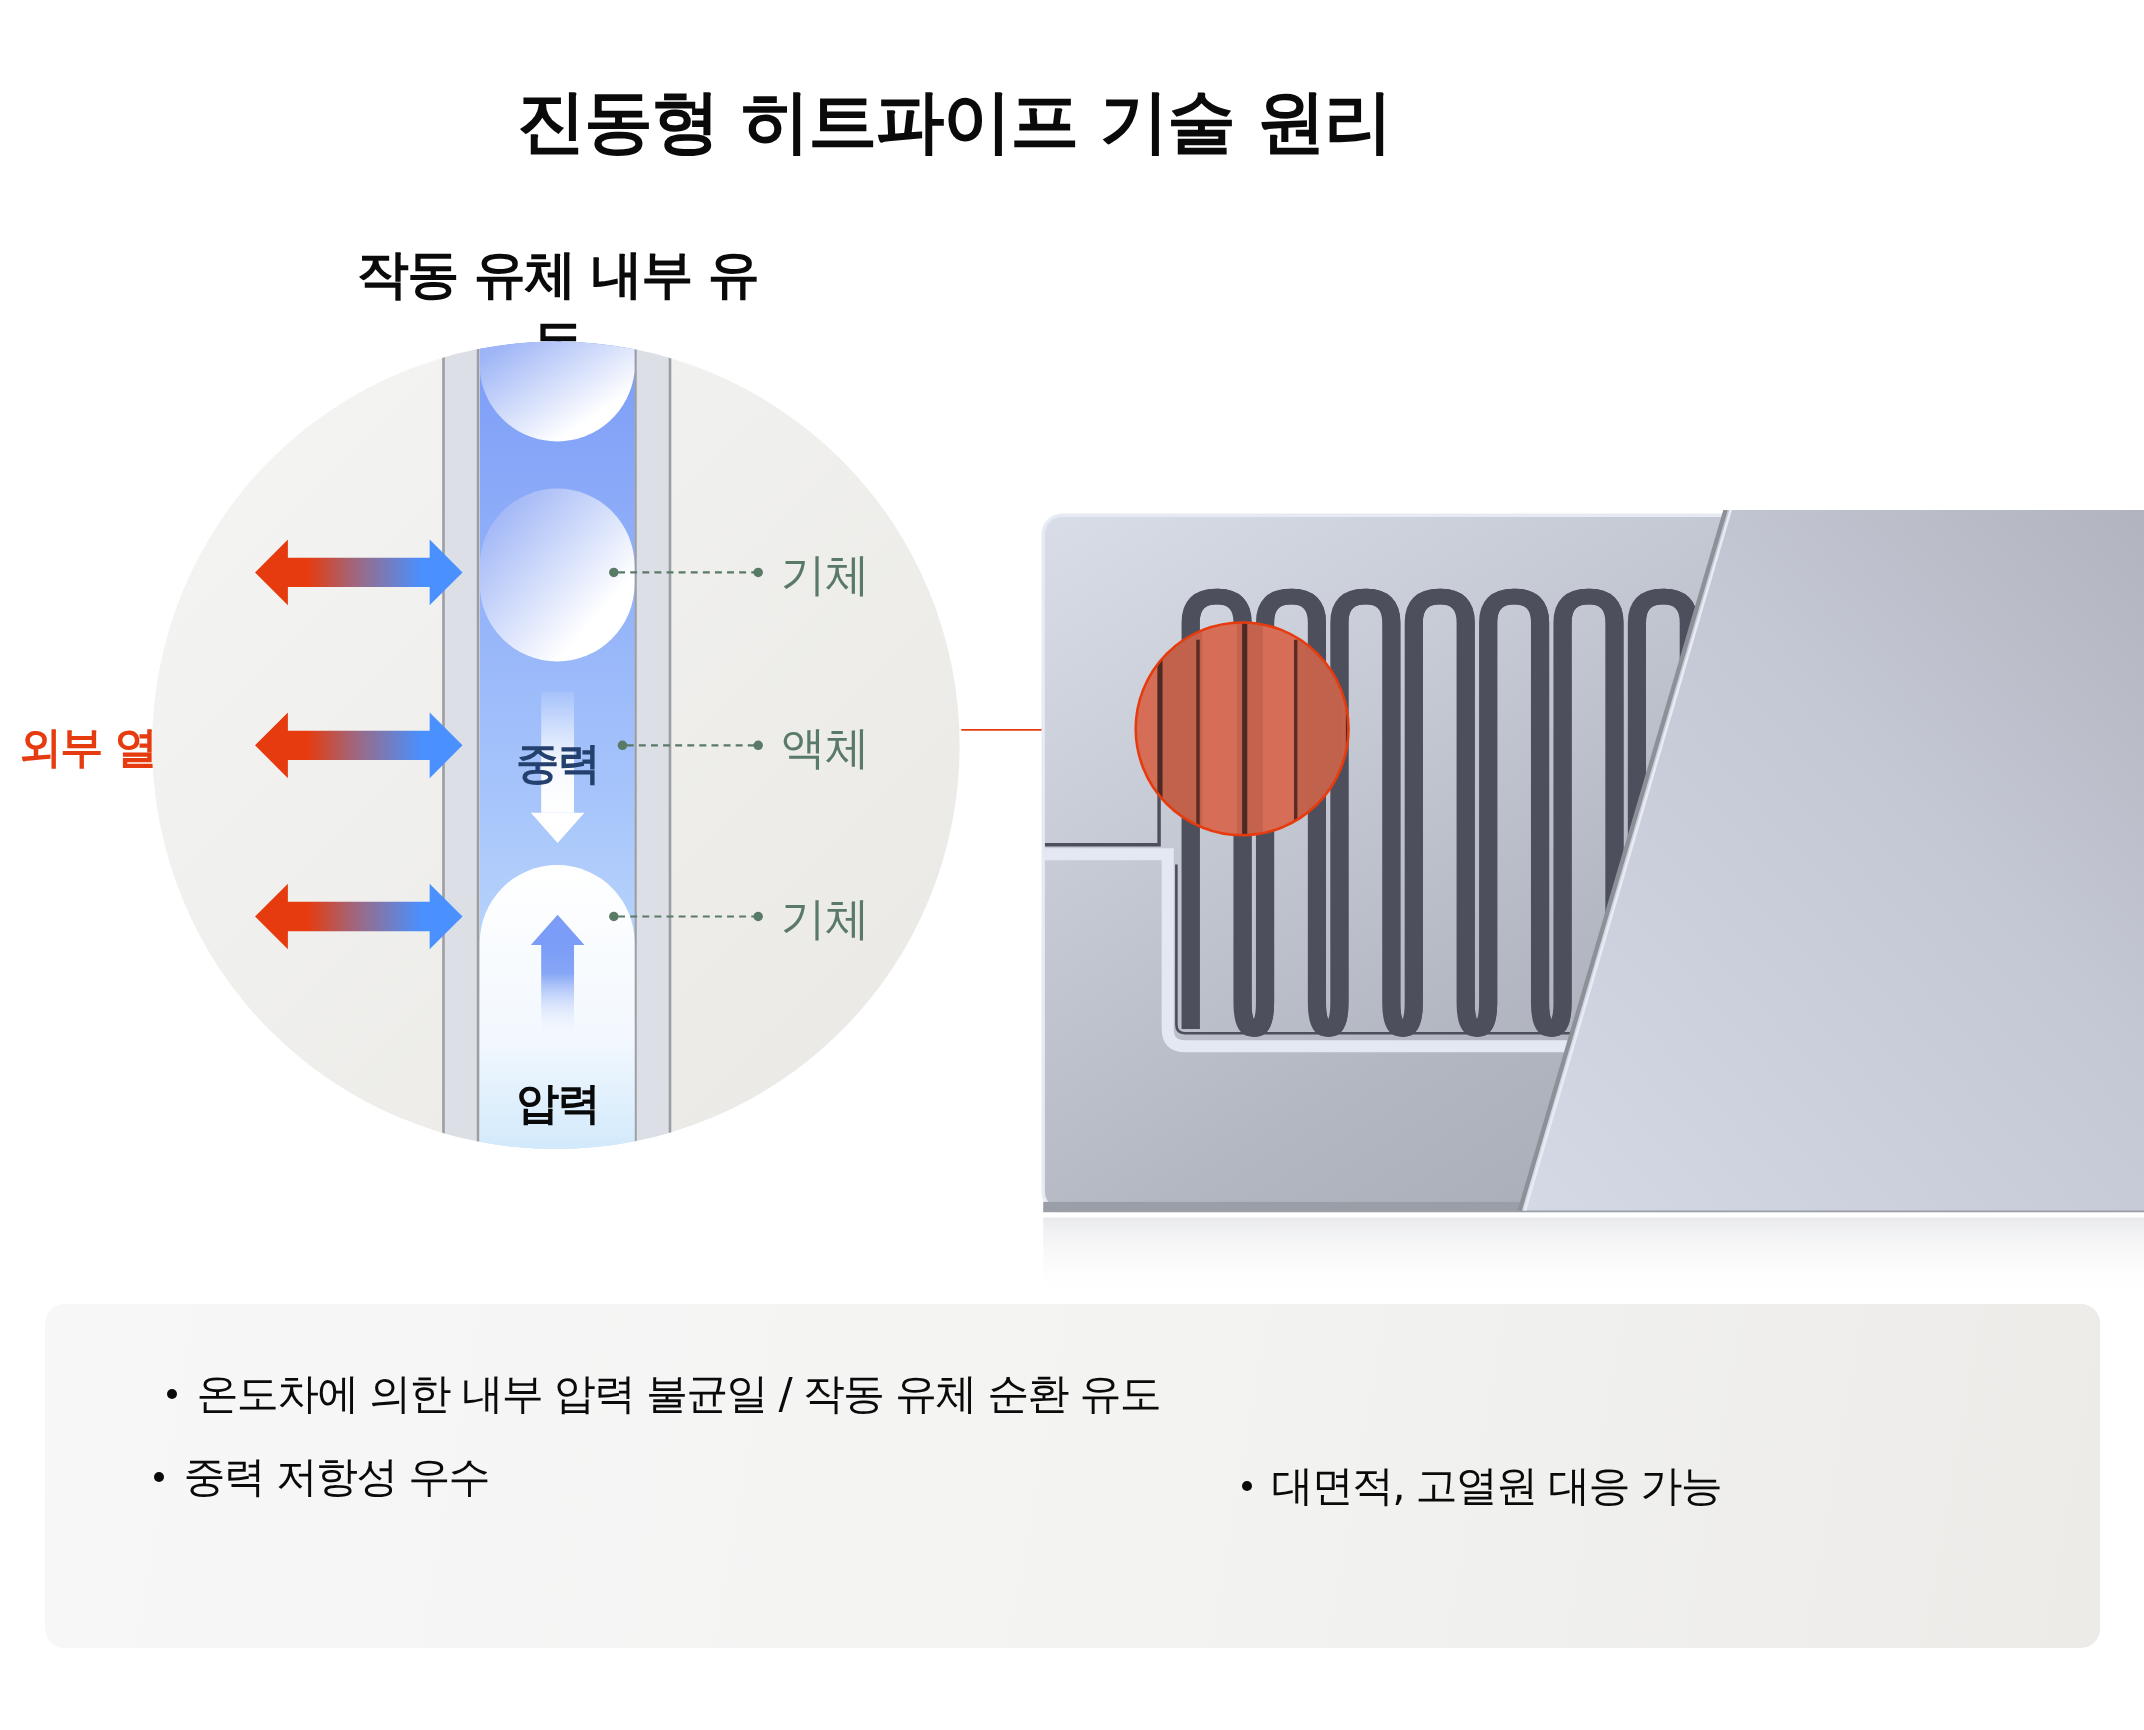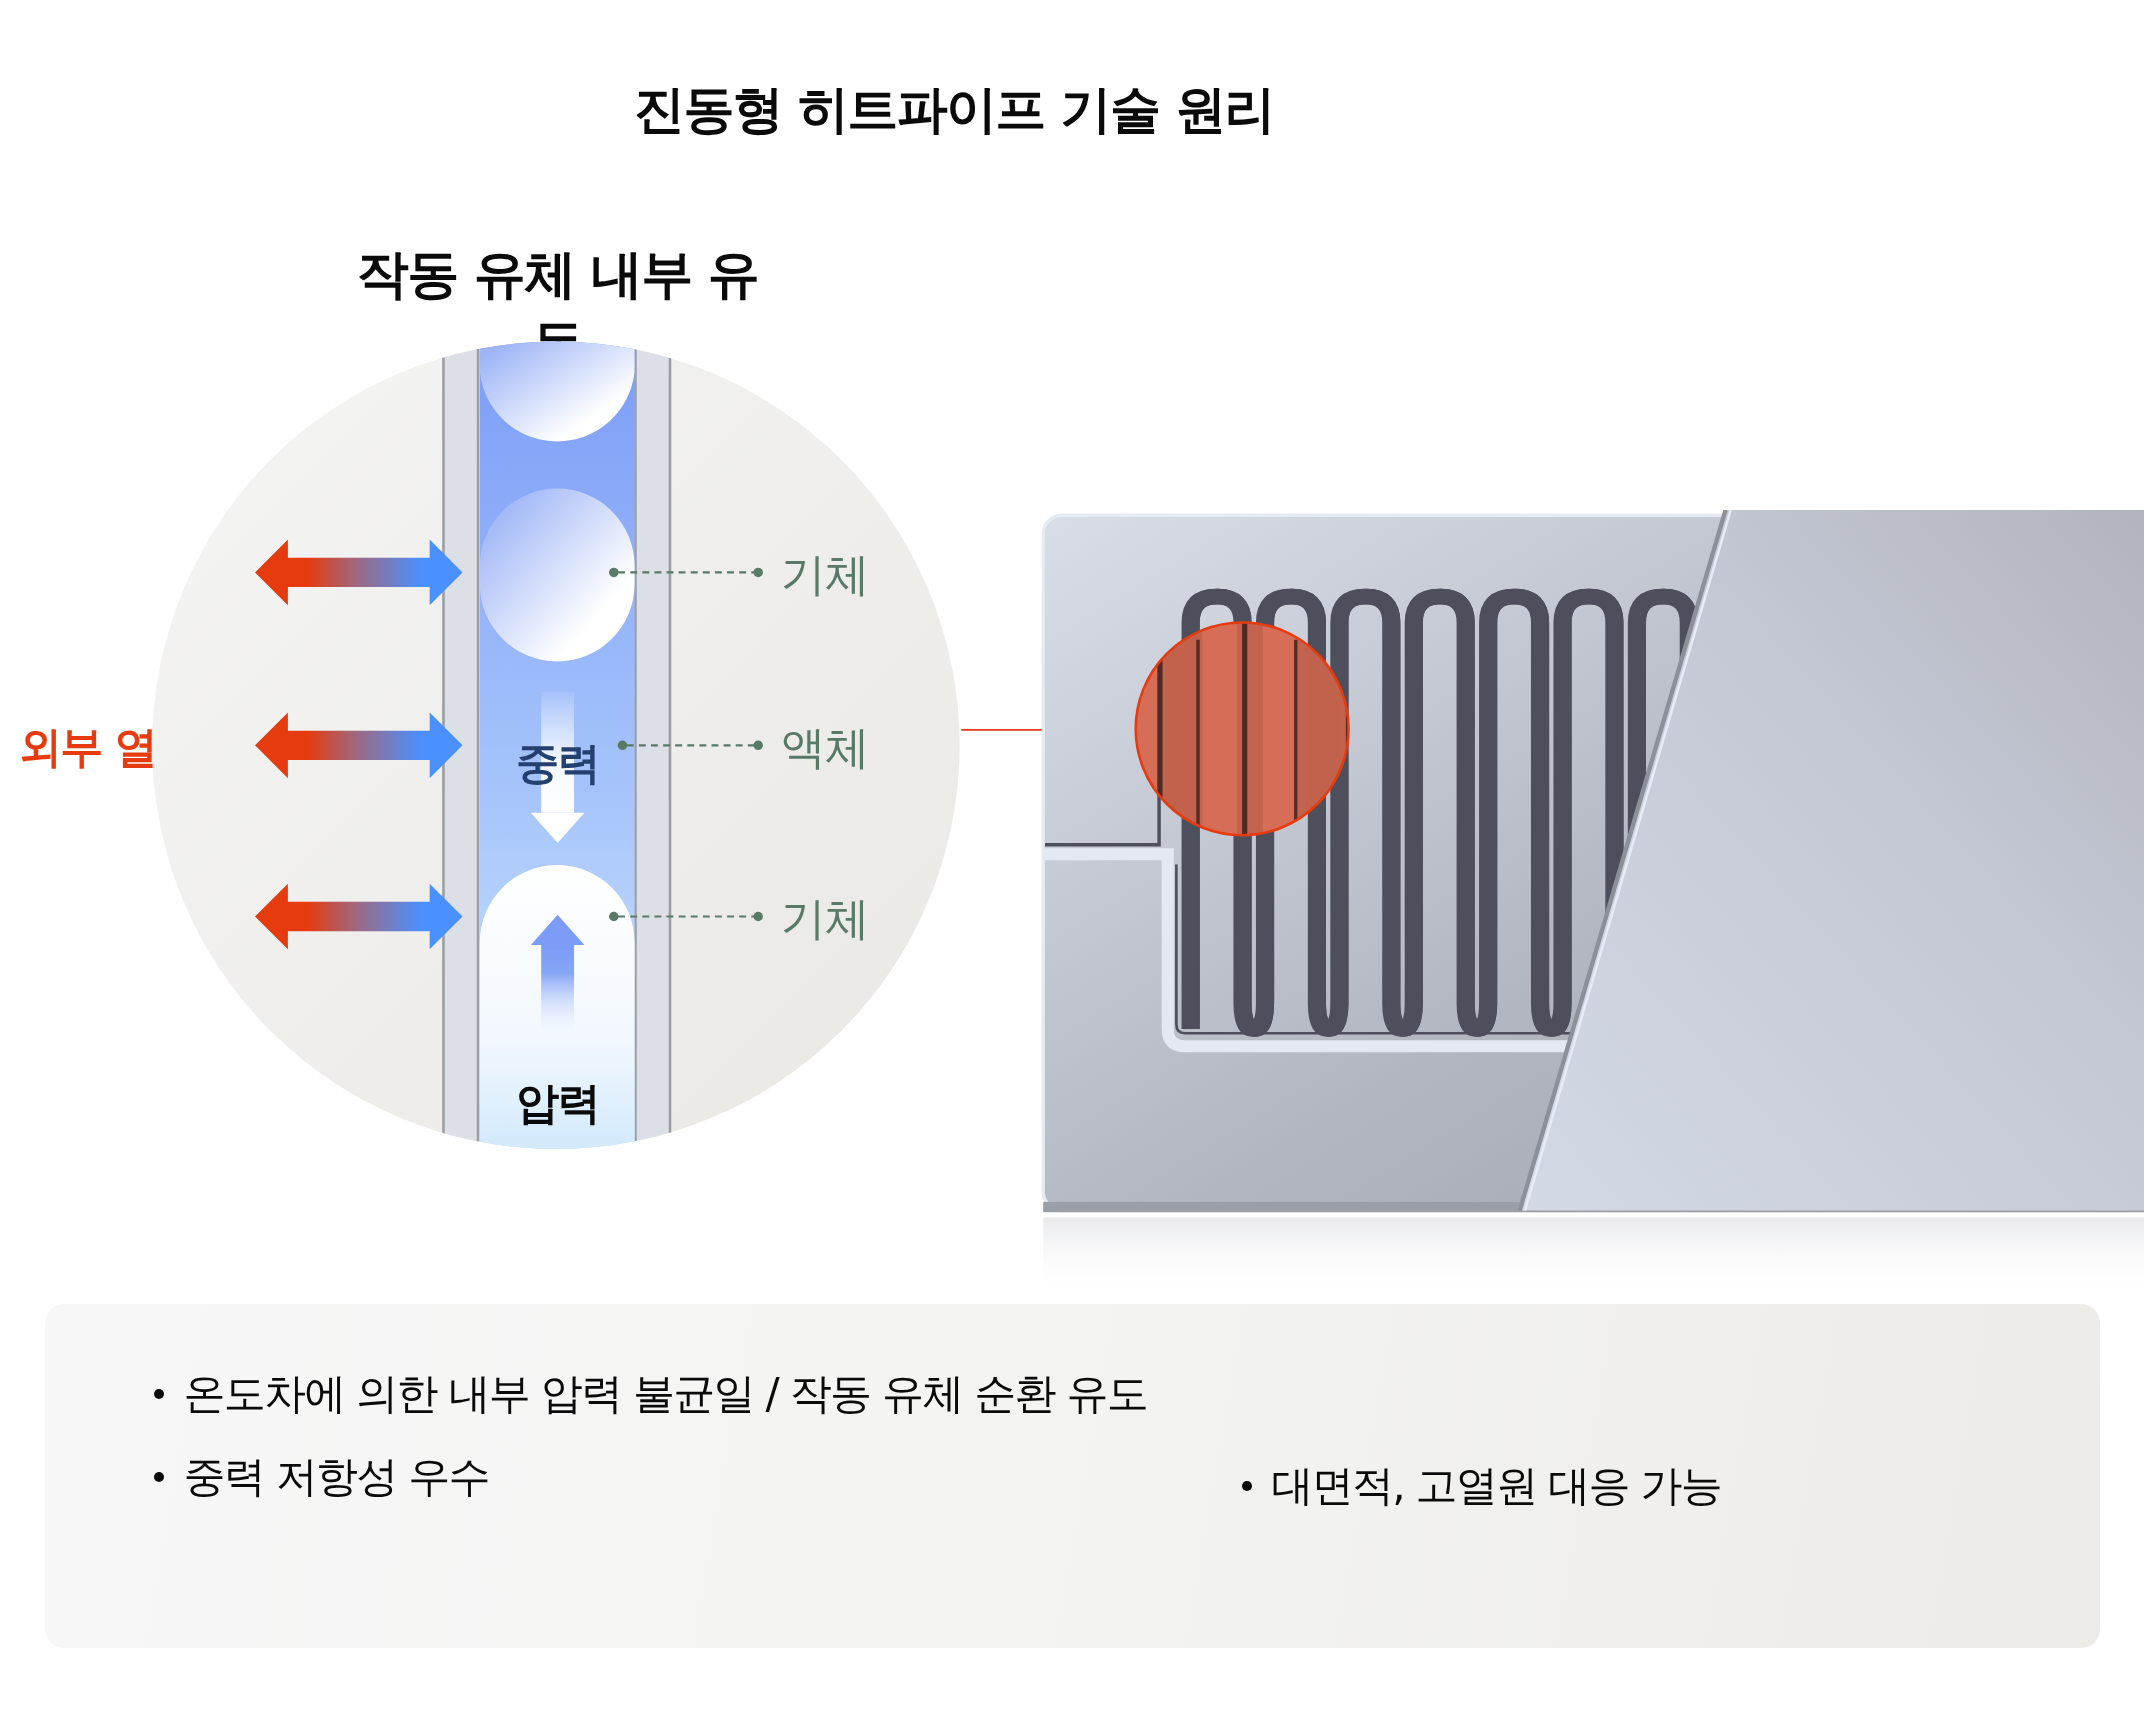--- a/index.html
+++ b/index.html
@@ -4,21 +4,21 @@
 <style>
   html, body { margin: 0; padding: 0; }
   body {
     width: 2144px; height: 1730px; position: relative; overflow: hidden;
     background: #ffffff;
     font-family: "DejaVu Sans", "Liberation Sans", sans-serif;
   }
   .abs { position: absolute; }
   #title {
     left: 0; width: 1908px; top: 76px; text-align: center;
-    font-size: 51px; font-weight: bold; color: #0a0a0a; letter-spacing: -1.7px;
+    font-size: 69px; font-weight: bold; color: #0a0a0a; letter-spacing: -1.7px;
   }
   #subtitle {
     left: 337px; width: 441px; top: 240px; text-align: center;
     font-size: 52px; font-weight: bold; color: #0a0a0a; letter-spacing: -1.7px;
   }
   #heat-label {
     left: 19px; top: 719px; font-size: 43px; font-weight: bold; color: #E63B0E; letter-spacing: -1.7px;
   }
   svg text { font-family: "DejaVu Sans", "Liberation Sans", sans-serif; }
   .fluid-label {
@@ -216,21 +216,21 @@
       <rect x="183" y="150" width="4" height="250" fill="#5a2c25"></rect>
       <rect x="296" y="150" width="4" height="250" fill="#5a2c25"></rect>
     </g>
     <circle cx="236" cy="253" r="123" fill="none" stroke="#E63B0E" stroke-width="3"></circle>
   </g>
 
   <rect x="6" y="818" width="1290" height="92" fill="url(#reflect)"></rect>
 </svg>
 
 <div id="info-panel" class="abs">
-  <div class="bullet" style="left:109px;top:62px;justify-content:flex-end;">
+  <div class="bullet" style="left:122px;top:62px;justify-content:flex-end;">
     <span class="dot"></span>
     <span>온도차에 의한 내부 압력 불균일 / 작동 유체 순환 유도</span>
   </div>
   <div class="bullet" style="left:109px;top:145px;">
     <span class="dot"></span>
     <span>중력 저항성 우수</span>
   </div>
   <div class="bullet" style="left:1197px;top:145px;margin-top:9px;">
     <span class="dot"></span>
     <span>대면적, 고열원 대응 가능</span>

